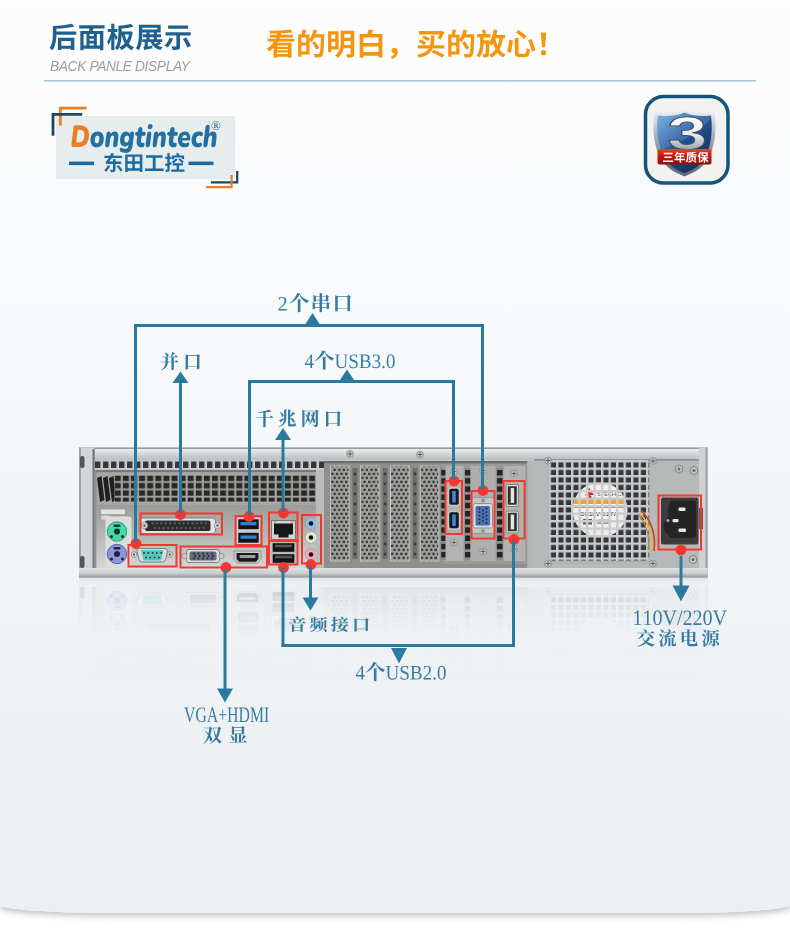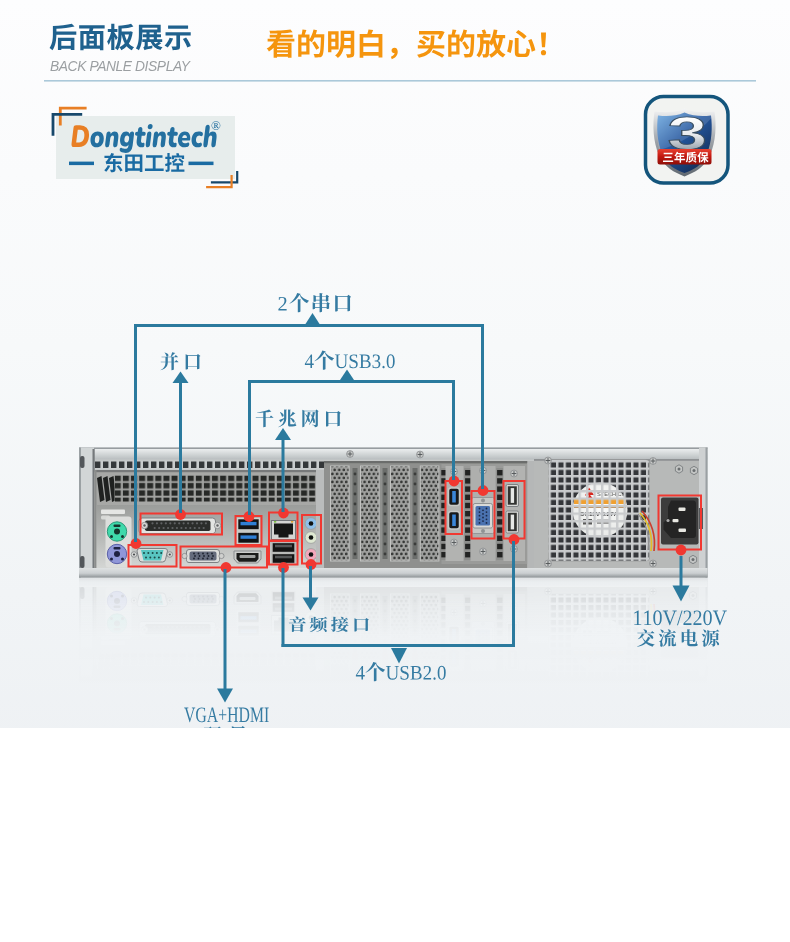--- a/index.html
+++ b/index.html
@@ -1,14 +1,14 @@
 <!DOCTYPE html>
 <html><head><meta charset="utf-8"><style>
 html,body{margin:0;padding:0;background:#ffffff;}
-#page{position:relative;width:790px;height:728px;overflow:hidden;font-family:"Liberation Sans",sans-serif;}
+#page{position:relative;width:790px;height:942px;overflow:hidden;font-family:"Liberation Sans",sans-serif;}
 #sheet{position:absolute;left:0;top:0;width:790px;height:913px;
  background:linear-gradient(180deg,#fdfdfe 0%,#f7f9fa 38%,#f1f4f6 65%,#edf0f3 88%,#ecf0f3 100%);
  border-bottom-left-radius:120px 8px;border-bottom-right-radius:120px 8px;
  box-shadow:0 3px 6px rgba(108,118,130,0.45);}
 svg{position:absolute;left:0;top:0;}
 </style></head>
 <body>
 <div id="page">
     <div id="sheet"></div>
 <svg width="790" height="942" viewBox="0 0 790 942">

